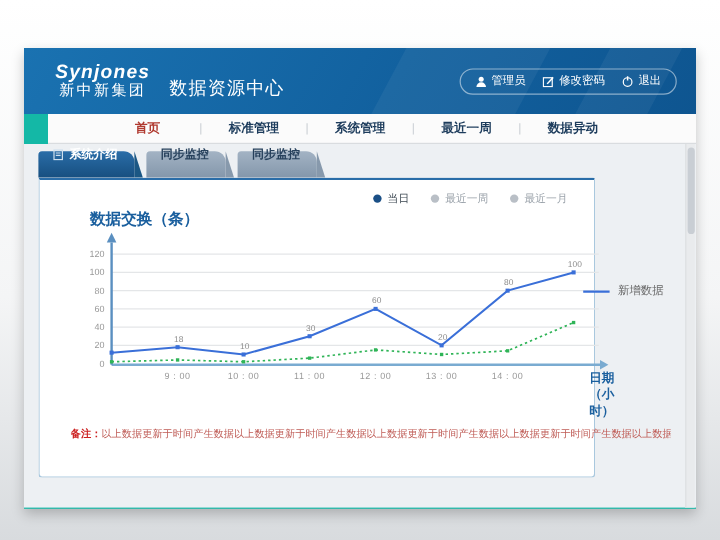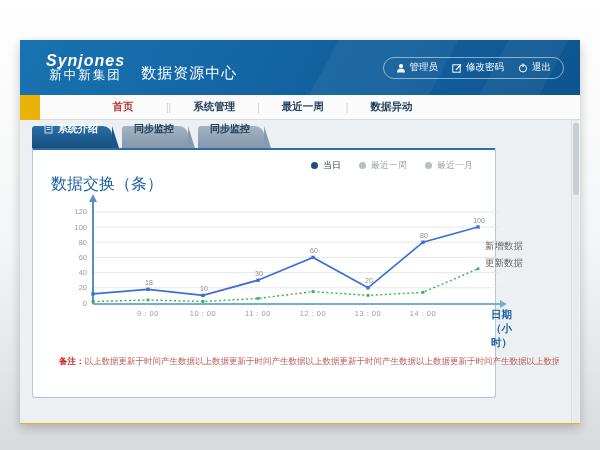--- a/index.html
+++ b/index.html
@@ -3,21 +3,21 @@
 <meta charset="utf-8">
 <style>
   * { margin:0; padding:0; box-sizing:border-box; }
   html,body { width:600px; height:450px; overflow:hidden; }
   body { font-family:"Liberation Sans","DejaVu Sans",sans-serif;
          background:linear-gradient(180deg,#ffffff 0%,#f4f5f6 55%,#d8dbde 100%); }
   #stage { position:relative; width:600px; height:450px; }
 
   
   .window { position:absolute; left:20px; top:40px; width:560px; height:384px;
-            background:#eab308; box-shadow:0 4px 10px rgba(0,0,0,.22); }
+            background:#14b8a6; box-shadow:0 4px 10px rgba(0,0,0,.22); }
 
   
   .hdr { position:relative; height:55px; overflow:hidden;
          background:linear-gradient(120deg,#1a72b1 0%,#12619f 55%,#0e5590 100%);
          display:flex; align-items:center; }
   .hdr::before, .hdr::after { content:""; position:absolute; top:-20px; height:110px;
          background:rgba(255,255,255,.05); transform:skewX(-28deg); }
   .hdr::before { left:300px; width:120px; }
   .hdr::after  { left:470px; width:60px; }
   .logo { margin-left:26px; color:#fff; text-align:center; line-height:1.1; z-index:1; }
@@ -61,27 +61,27 @@
   .panel { position:absolute; left:12px; top:28px; width:464px; height:250px;
            background:#ffffff; border:1px solid #a9c8de; border-top:2px solid #2a6da8;
            border-radius:0 2px 3px 3px; }
 
   .filters { position:absolute; right:22px; top:9px; display:flex; gap:18px; }
   .filter { display:flex; align-items:center; gap:5px; font-size:9px; color:#9aa2aa; cursor:pointer; }
   .filter .dot { width:7px; height:7px; border-radius:50%; background:#b9bfc6; }
   .filter.selected { color:#3b4650; }
   .filter.selected .dot { background:#1b4f86; }
 
-  .ylabel { position:absolute; left:18px; top:24px; font-size:16px; font-weight:normal; color:#1a5f9e; }
+  .ylabel { position:absolute; left:42px; top:24px; font-size:13px; font-weight:bold; color:#1a5f9e; }
   .xlabel { position:absolute; left:458px; top:158px; font-size:10.5px; font-weight:bold; color:#1a5f9e; }
 
   #chart-box { position:absolute; left:10px; top:40px; width:470px; height:140px; }
 
   .legend { position:absolute; left:452px; top:84px; }
-  .legend-row { display:flex; align-items:center; gap:6px; height:17px;flex-direction:column; }
+  .legend-row { display:flex; align-items:center; gap:6px; height:17px; }
   .legend-row .lbl { font-size:9.5px; color:#666; white-space:nowrap; }
 
   .note { position:absolute; left:26px; top:206px; width:500px; font-size:8.5px;
           white-space:nowrap; overflow:hidden; color:#bf5b55; }
   .note b { color:#cc2020; font-weight:bold; }
 
   
   .scrollbar { position:absolute; right:1px; top:80px; width:8px; height:303px;
                background:#e9ebed; border-left:1px solid #dcdfe2; }
   .scrollbar .thumb { position:absolute; left:1px; top:3px; width:6px; height:72px;
@@ -120,20 +120,21 @@
             <line x1="5" y1="0.6" x2="5" y2="4" stroke="#fff" stroke-width="1.2"></line>
           </svg>
           <span>退出</span>
         </span>
       </div>
     </div>
 
     <div class="nav" id="nav-items">
         <div class="nav-item active">首页</div>
         <span class="nav-sep">|</span>
+        <div class="nav-item">标准管理</div>
         <span class="nav-sep">|</span>
         <div class="nav-item">系统管理</div>
         <span class="nav-sep">|</span>
         <div class="nav-item">最近一周</div>
         <span class="nav-sep">|</span>
         <div class="nav-item">数据异动</div>
       </div>
 
     <div class="content">
       <div class="tabs" id="tabs">
@@ -223,26 +224,20 @@
               <rect x="433.6" y="77.39999999999999" width="2.8" height="2.8" fill="#2fb457"></rect>
             </svg></div>
         <div class="xlabel">日期（小时）</div>
         <div class="legend" id="legend">
             <div class="legend-row">
               <svg width="24" height="6">
                 <line x1="1" y1="3" x2="23" y2="3" stroke="#3a6fd8" stroke-width="2"></line>
               </svg>
               <span class="lbl">新增数据</span>
             </div>
-            <div class="legend-row">
-              <svg width="24" height="6">
-                <line x1="1" y1="3" x2="23" y2="3" stroke="#2fb457" stroke-width="2" stroke-dasharray="2,2"></line>
-              </svg>
-              <span class="lbl">更新数据</span>
-            </div>
           </div>
         <div class="note">
           <b>备注：</b><span>以上数据更新于时间产生数据以上数据更新于时间产生数据以上数据更新于时间产生数据以上数据更新于时间产生数据以上数据更新于</span>
         </div>
       </div>
     </div>
 
     <div class="scrollbar">
       <div class="thumb"></div>
     </div>

